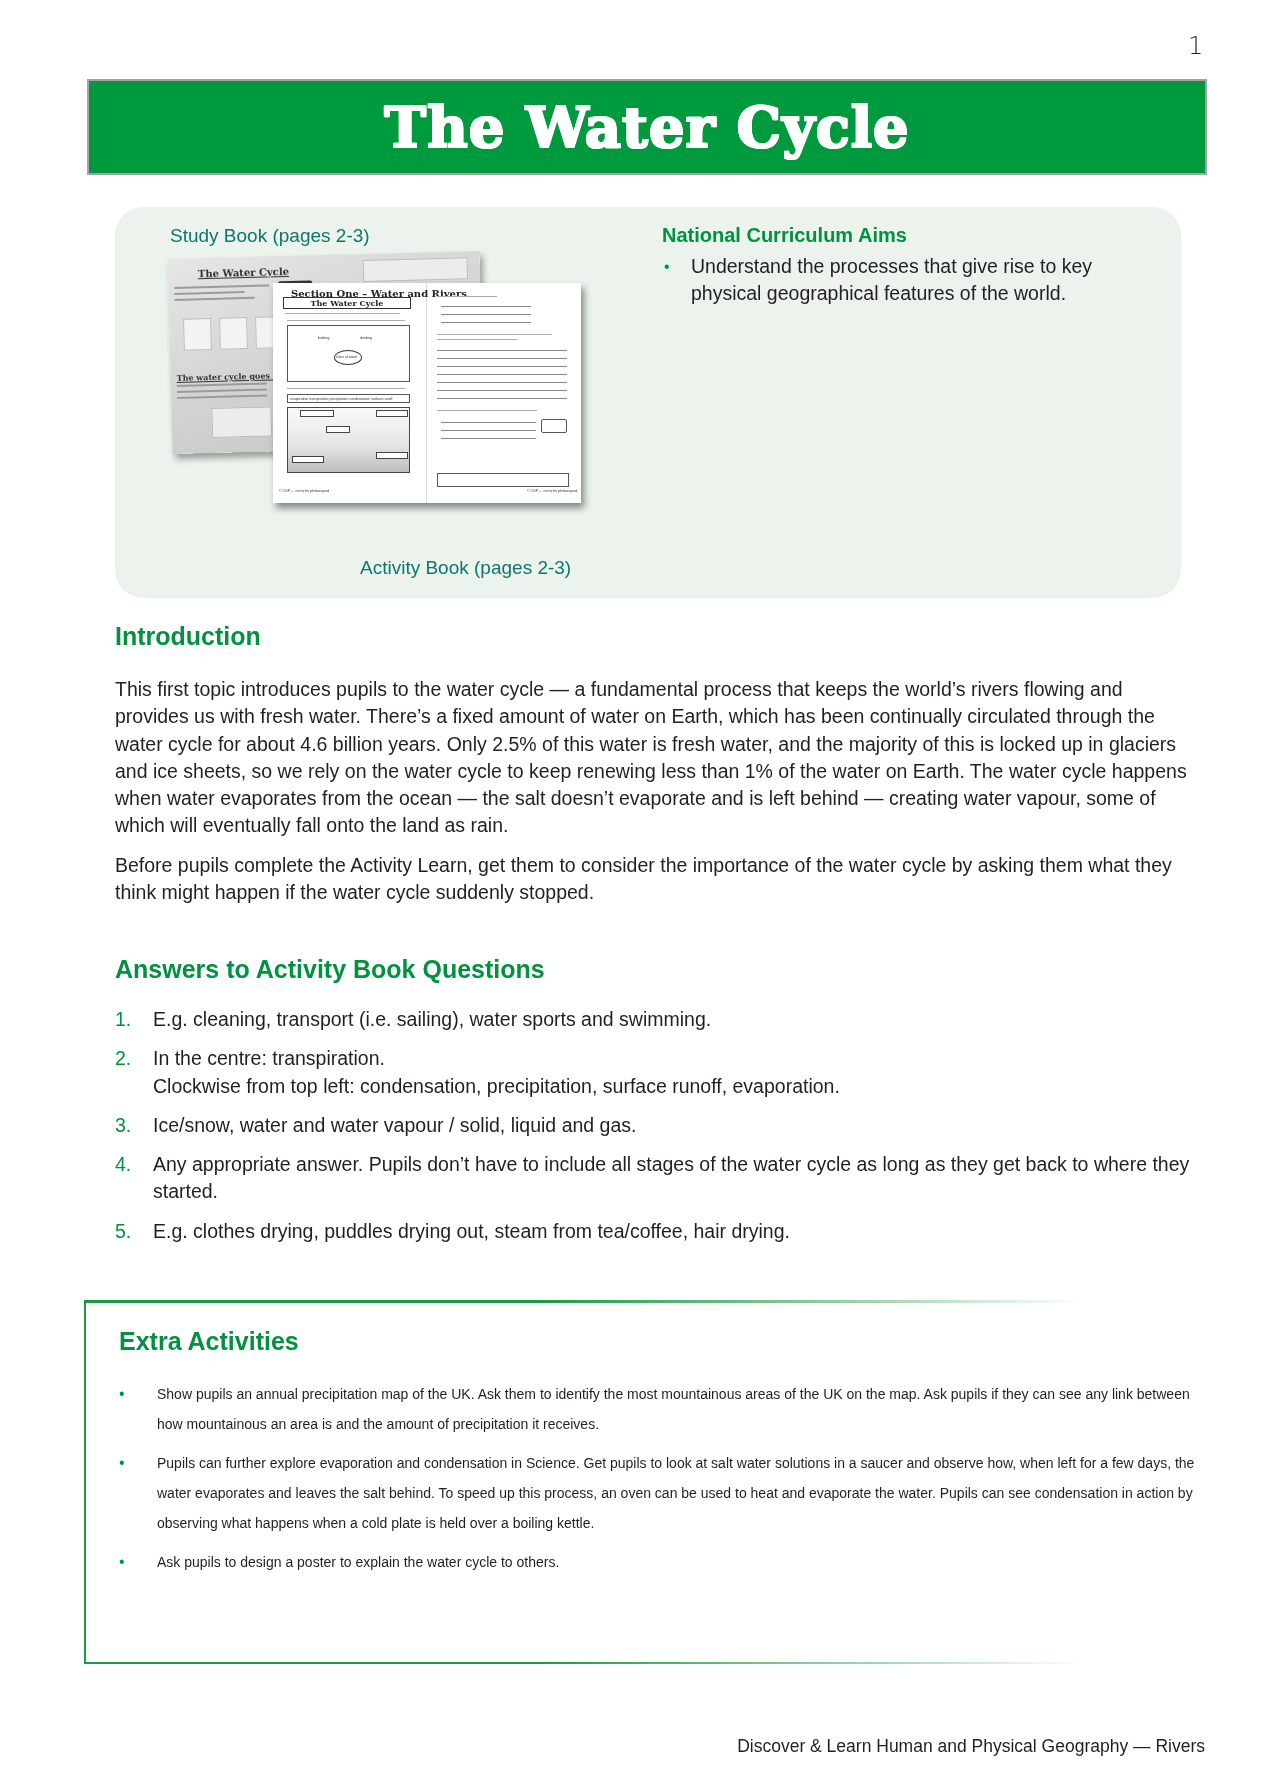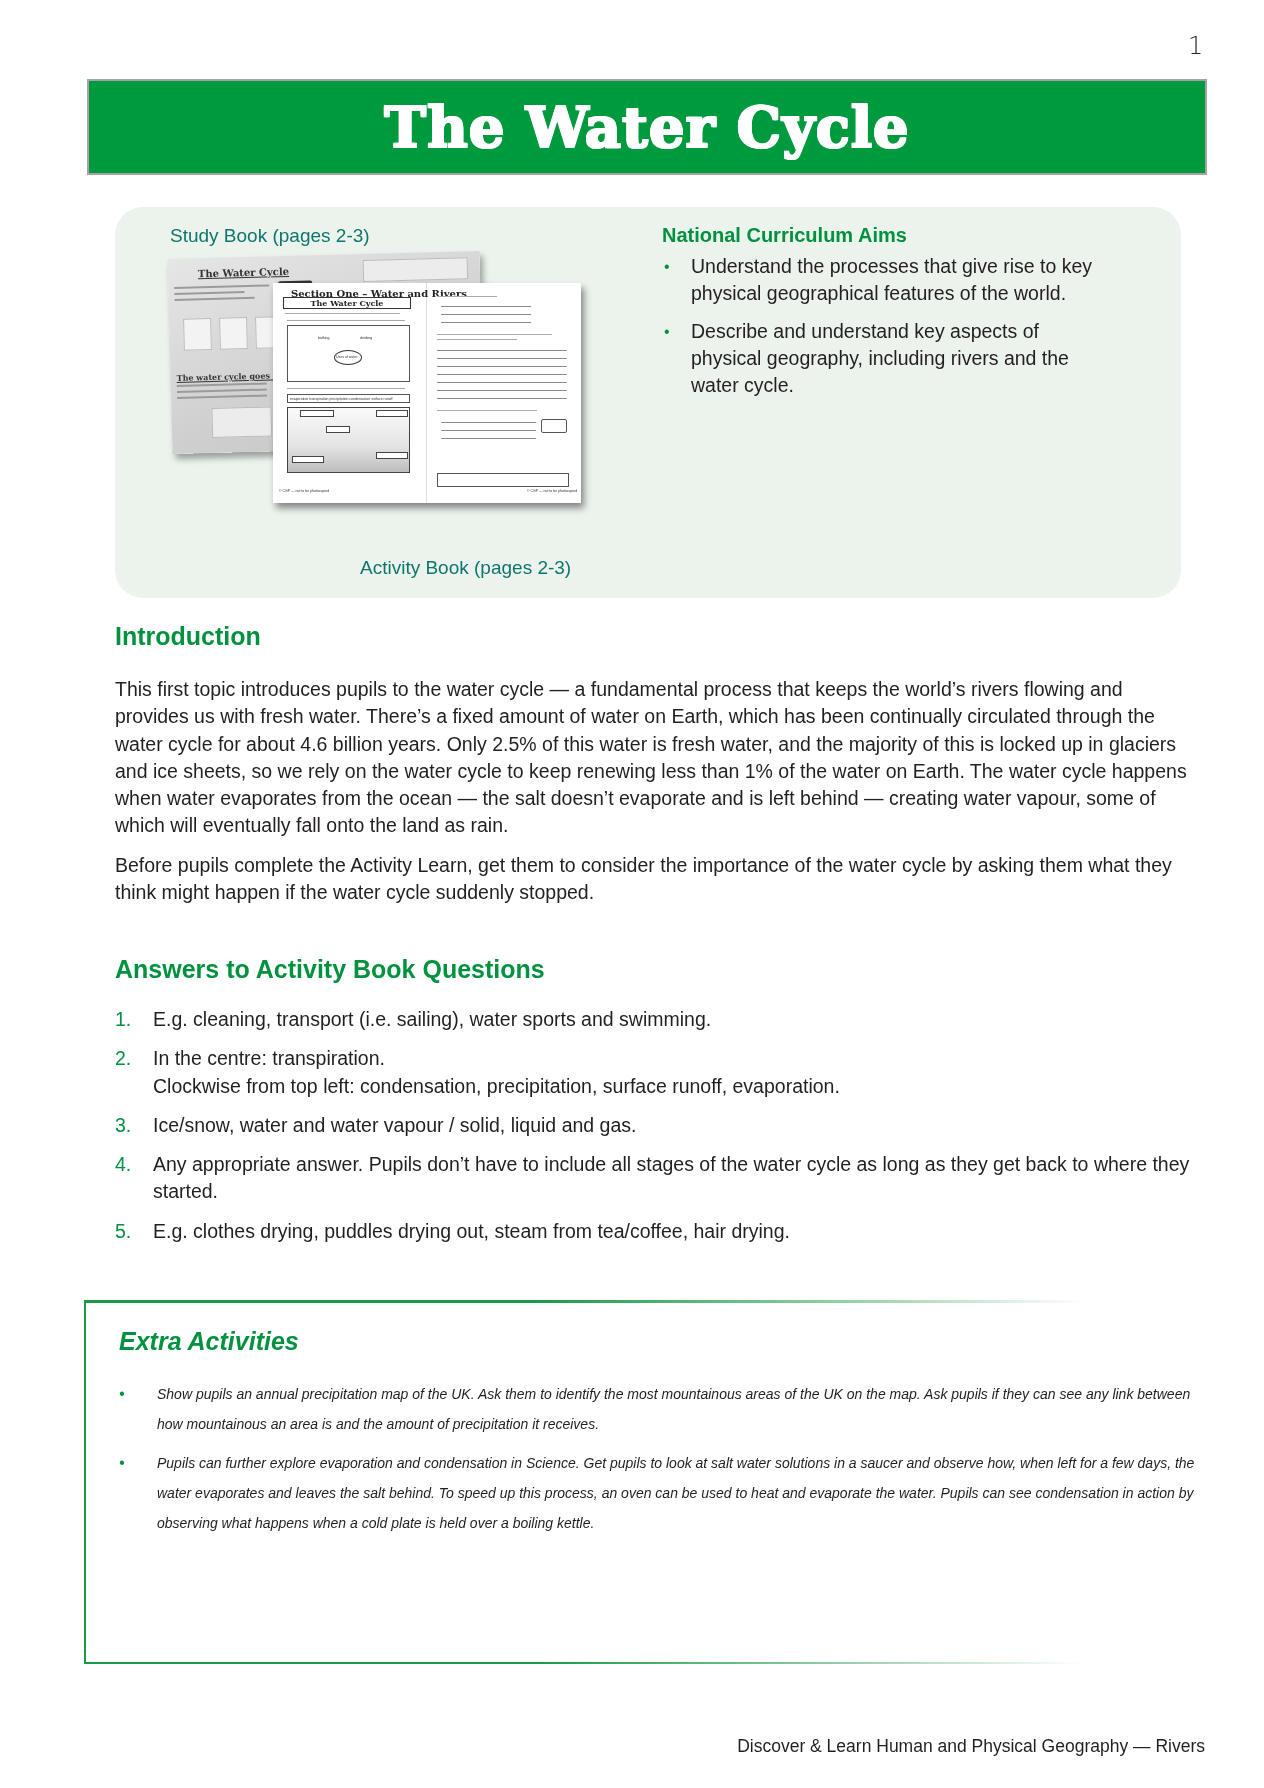--- a/index.html
+++ b/index.html
@@ -76,21 +76,20 @@
   .intro-p1 { top: 676px; }
   .intro-p2 { top: 852px; }
 
   .answers-list { position: absolute; left: 115px; top: 1006px; width: 1090px; list-style: none; }
   .answers-list li { position: relative; padding-left: 38px; font-size: 19.5px; line-height: 27.3px; margin-bottom: 12px; }
   .answers-list .num { position: absolute; left: 0; top: 0; color: #00923f; }
 
   .extra-box {
     position: absolute; left: 84px; top: 1300px; width: 1000px; height: 364px;
     border-left: 2.5px solid #1a9a44;
-    font-style: italic;
   }
   .extra-box::before, .extra-box::after {
     content: ""; position: absolute; left: 0; width: 100%; height: 2.5px;
     background: linear-gradient(90deg, #1a9a44 0%, #1a9a44 45%, rgba(26,154,68,0.4) 80%, rgba(26,154,68,0) 100%);
   }
   .extra-box::before { top: 0; }
   .extra-box::after { bottom: 0; }
   .extra-heading { position: absolute; left: 33px; top: 27px; font-size: 25px; font-weight: bold; color: #00923f; }
   .extra-list { position: absolute; left: 33px; top: 79px; width: 1080px; list-style: none; }
   .extra-list li { position: relative; padding-left: 38px; font-size: 14px; line-height: 30px; margin-bottom: 9px; }
@@ -176,21 +175,20 @@
       <div class="at-box" style="left:10px;top:190px;width:132px;height:14px"></div>
       <div class="at-small" style="left:100px;top:206px">© CGP — not to be photocopied</div>
     </div>
   </div>
 
   <div class="book-caption activity-caption">Activity Book (pages 2-3)</div>
 
   <h2 class="aims-heading">National Curriculum Aims</h2>
   <ul class="aims-list">
     <li>Understand the processes that give rise to key physical geographical features of the world.</li>
-    <li>Describe and understand key aspects of physical geography, including rivers and the water cycle.</li>
   </ul>
 </section>
 
 <h2 class="section-heading intro-heading">Introduction</h2>
 <p class="body-para intro-p1">This first topic introduces pupils to the water cycle — a fundamental process that keeps the world’s rivers flowing and provides us with fresh water.  There’s a fixed amount of water on Earth, which has been continually circulated through the water cycle for about 4.6 billion years.  Only 2.5% of this water is fresh water, and the majority of this is locked up in glaciers and ice sheets, so we rely on the water cycle to keep renewing less than 1% of the water on Earth.  The water cycle happens when water evaporates from the ocean — the salt doesn’t evaporate and is left behind — creating water vapour, some of which will eventually fall onto the land as rain.</p>
 <p class="body-para intro-p2">Before pupils complete the Activity Learn, get them to consider the importance of the water cycle by asking them what they think might happen if the water cycle suddenly stopped.</p>
 
 <h2 class="section-heading answers-heading">Answers to Activity Book Questions</h2>
 <ol class="answers-list">
   <li>
@@ -214,16 +212,17 @@
     <span class="num">5.</span>
     <span>E.g. clothes drying, puddles drying out, steam from tea/coffee, hair drying.</span>
   </li>
 </ol>
 
 <section class="extra-box">
   <h2 class="extra-heading">Extra Activities</h2>
   <ul class="extra-list">
     <li>Show pupils an annual precipitation map of the UK.  Ask them to identify the most mountainous areas of the UK on the map.  Ask pupils if they can see any link between how mountainous an area is and the amount of precipitation it receives.</li>
     <li>Pupils can further explore evaporation and condensation in Science.  Get pupils to look at salt water solutions in a saucer and observe how, when left for a few days, the water evaporates and leaves the salt behind.  To speed up this process, an oven can be used to heat and evaporate the water.  Pupils can see condensation in action by observing what happens when a cold plate is held over a boiling kettle.</li>
+    <li>Ask pupils to design a poster to explain the water cycle to others.</li>
   </ul>
 </section>
 
 <div class="footer">Discover &amp; Learn Human and Physical Geography — Rivers</div>
 
 </body></html>

